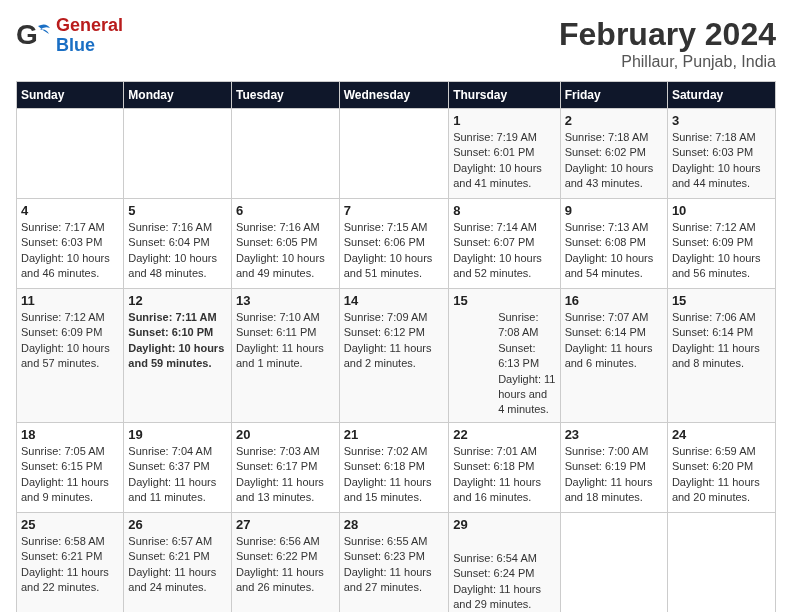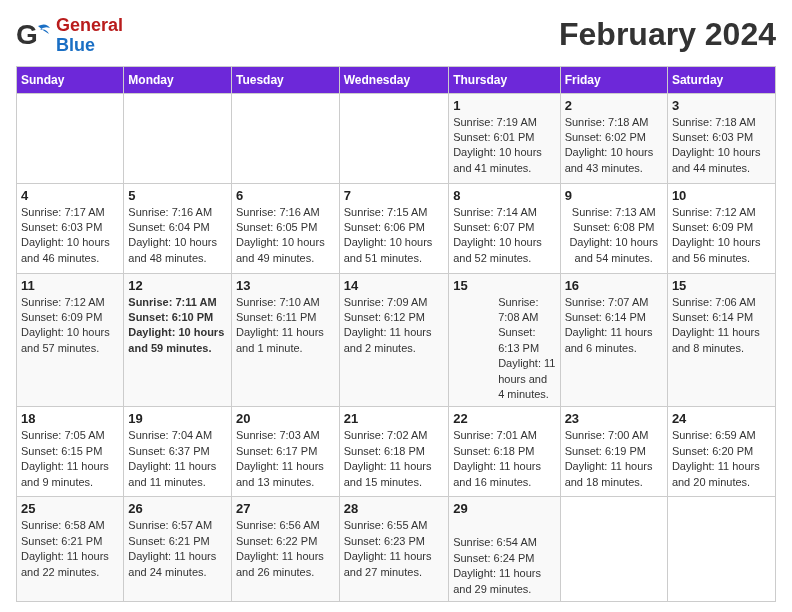--- a/index.html
+++ b/index.html
@@ -33,21 +33,21 @@
       font-size: 16px;
       font-weight: normal;
       color: #555;
     }
     table {
       width: 100%;
       border-collapse: collapse;
       font-size: 11px;
     }
     thead tr th {
-      background-color: #6d28d9;
+      background-color: #0f172a;
       color: #fff;
       padding: 6px 4px;
       text-align: left;
       font-size: 12px;
       border: 1px solid #ccc;
     }
     tbody tr td {
       border: 1px solid #ccc;
       vertical-align: top;
       padding: 4px;
@@ -83,20 +83,21 @@
         </svg>
       </div>
       <div>
         <div style="font-size:18px;font-weight:bold;color:#b91c1c;line-height:1.1;">General</div>
         <div style="font-size:18px;font-weight:bold;color:#1a6fc4;line-height:1.1;">Blue</div>
       </div>
     </div>
   </div>
   <div class="title-block">
     <h1>February 2024</h1>
+    <h2>Phillaur, Punjab, India</h2>
   </div>
 </div>
 
 <table>
   <thead>
     <tr>
     <th>Sunday</th>
         <th>Monday</th>
         <th>Tuesday</th>
         <th>Wednesday</th>
@@ -156,21 +157,21 @@
 Daylight: 10 hours and 51 minutes.</div>
         </td>
         <td>
           <div class="day-num">8</div>
           <div class="day-info" style="white-space: pre-line;">Sunrise: 7:14 AM
 Sunset: 6:07 PM
 Daylight: 10 hours and 52 minutes.</div>
         </td>
         <td>
           <div class="day-num">9</div>
-          <div class="day-info" style="white-space: pre-line; text-align: center;">Sunrise: 7:13 AM
+          <div class="day-info" style="white-space: pre-line;">Sunrise: 7:13 AM
 Sunset: 6:08 PM
 Daylight: 10 hours and 54 minutes.</div>
         </td>
         <td>
           <div class="day-num">10</div>
           <div class="day-info" style="white-space: pre-line;">Sunrise: 7:12 AM
 Sunset: 6:09 PM
 Daylight: 10 hours and 56 minutes.</div>
         </td>
       </tr>

